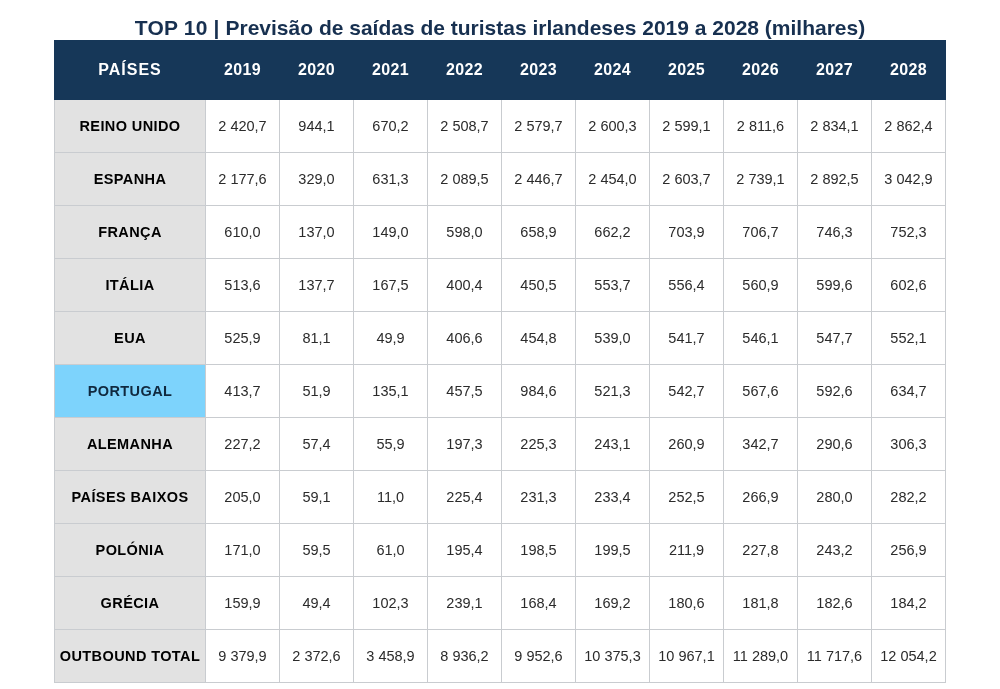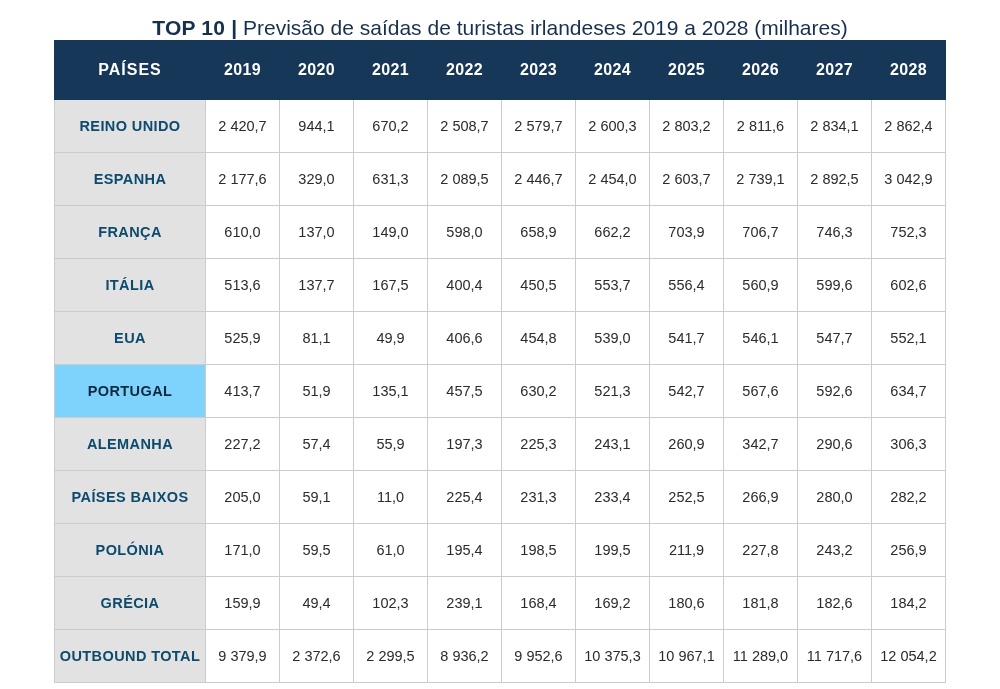--- a/index.html
+++ b/index.html
@@ -34,21 +34,21 @@
   .title-bar .top10 {
     font-weight: bold;
     letter-spacing: 0.2px;
   }
   .title-bar .sep {
     font-weight: bold;
     margin: 0 6px;
     color: #173050;
   }
   .title-bar .rest {
-    font-weight: normal;
+    font-weight: bold;
   }
   table {
     border-collapse: collapse;
     table-layout: fixed;
     width: 892px;
     margin: 0 auto;
   }
   thead th {
     background: #163758;
     color: #ffffff;
@@ -68,21 +68,21 @@
     height: 50px;
     text-align: center;
     font-size: 14.5px;
     color: #2b2b2b;
     background: #ffffff;
   }
   tbody td.country {
     background: #e2e2e2;
     font-weight: bold;
     font-size: 14.5px;
-    color: #0c4a6e;
+    color: #000000;
     letter-spacing: 0.4px;
     text-align: center;
     padding: 0 4px;
   }
   tbody tr.highlight td.country {
     background: #7dd3fc;
     color: #10293f;
   }
   tbody tr.total td.country {
     background: #e2e2e2;
@@ -125,21 +125,21 @@
     <tbody>
 
       <tr>
         <td class="country">REINO UNIDO</td>
         <td class="val">2 420,7</td>
         <td class="val">944,1</td>
         <td class="val">670,2</td>
         <td class="val">2 508,7</td>
         <td class="val">2 579,7</td>
         <td class="val">2 600,3</td>
-        <td class="val">2 803,2</td>
+        <td class="val">2 599,1</td>
         <td class="val">2 811,6</td>
         <td class="val">2 834,1</td>
         <td class="val">2 862,4</td>
       </tr>
 
       <tr>
         <td class="country">ESPANHA</td>
         <td class="val">2 177,6</td>
         <td class="val">329,0</td>
         <td class="val">631,3</td>
@@ -193,21 +193,21 @@
         <td class="val">547,7</td>
         <td class="val">552,1</td>
       </tr>
 
       <tr class="highlight">
         <td class="country">PORTUGAL</td>
         <td class="val">413,7</td>
         <td class="val">51,9</td>
         <td class="val">135,1</td>
         <td class="val">457,5</td>
-        <td class="val">630,2</td>
+        <td class="val">984,6</td>
         <td class="val">521,3</td>
         <td class="val">542,7</td>
         <td class="val">567,6</td>
         <td class="val">592,6</td>
         <td class="val">634,7</td>
       </tr>
 
       <tr>
         <td class="country">ALEMANHA</td>
         <td class="val">227,2</td>
@@ -261,21 +261,21 @@
         <td class="val">180,6</td>
         <td class="val">181,8</td>
         <td class="val">182,6</td>
         <td class="val">184,2</td>
       </tr>
 
       <tr class="total">
         <td class="country">OUTBOUND TOTAL</td>
         <td class="val">9 379,9</td>
         <td class="val">2 372,6</td>
-        <td class="val">2 299,5</td>
+        <td class="val">3 458,9</td>
         <td class="val">8 936,2</td>
         <td class="val">9 952,6</td>
         <td class="val">10 375,3</td>
         <td class="val">10 967,1</td>
         <td class="val">11 289,0</td>
         <td class="val">11 717,6</td>
         <td class="val">12 054,2</td>
       </tr>
 
     </tbody>

